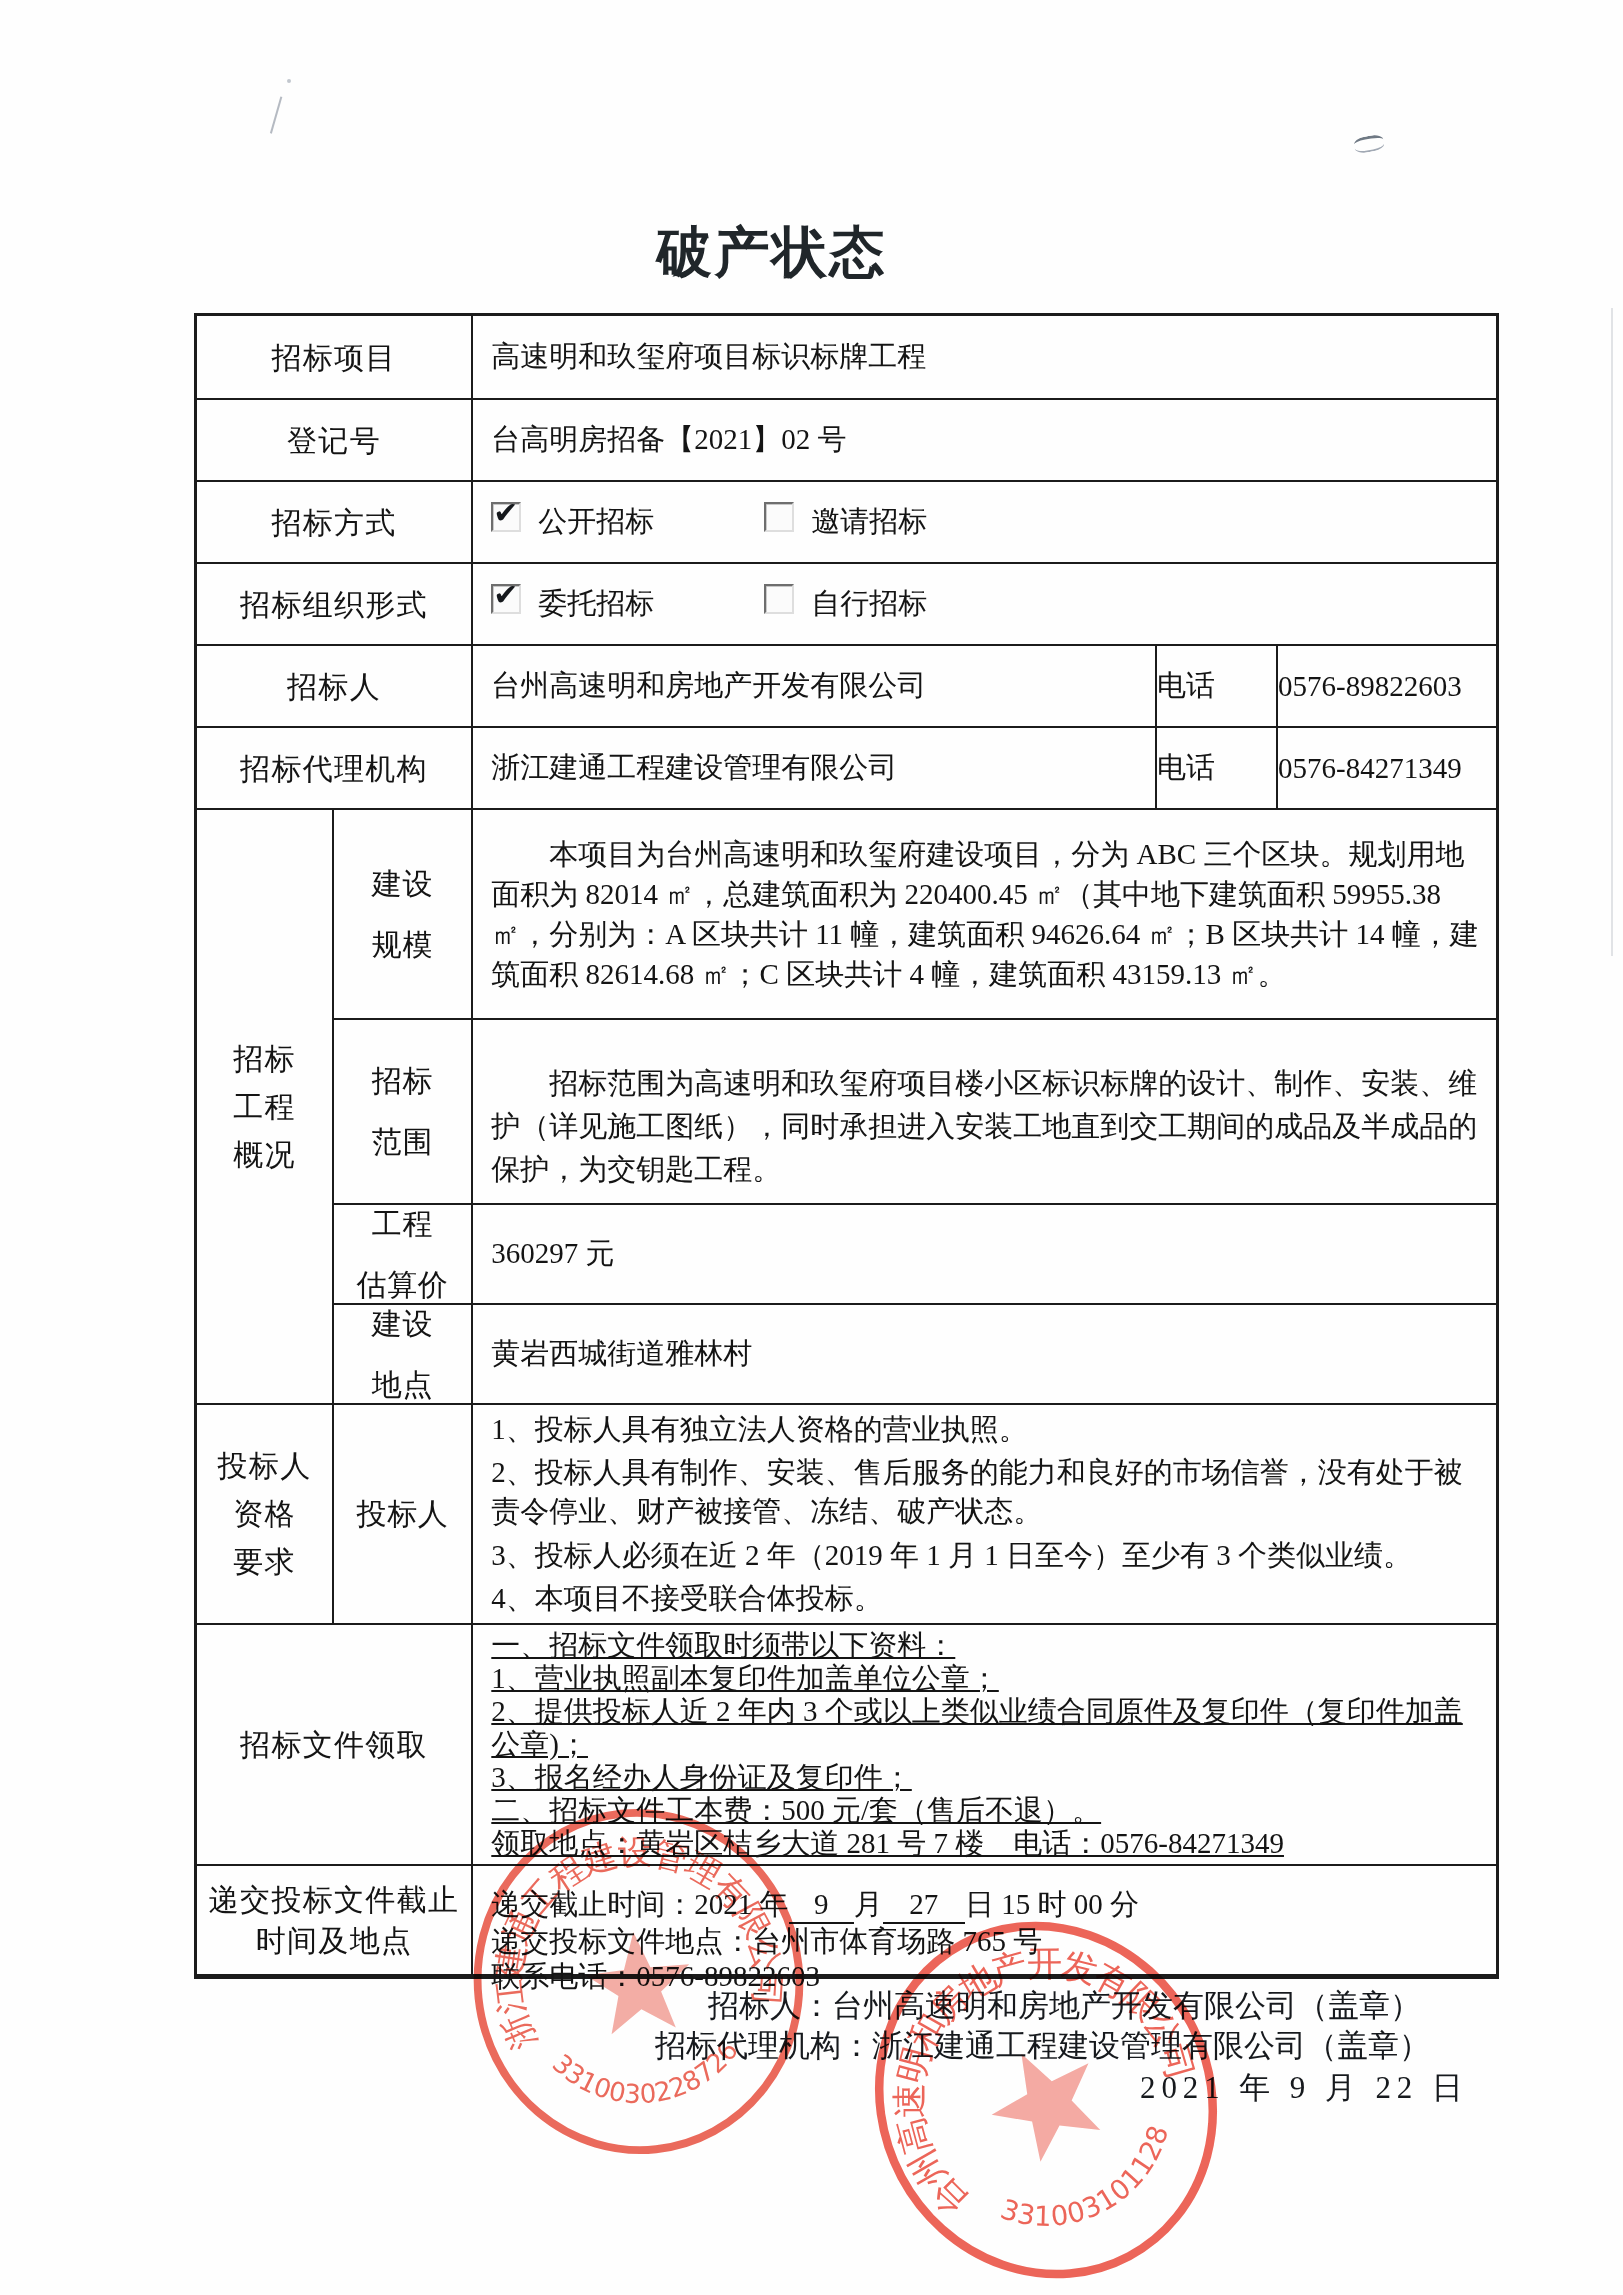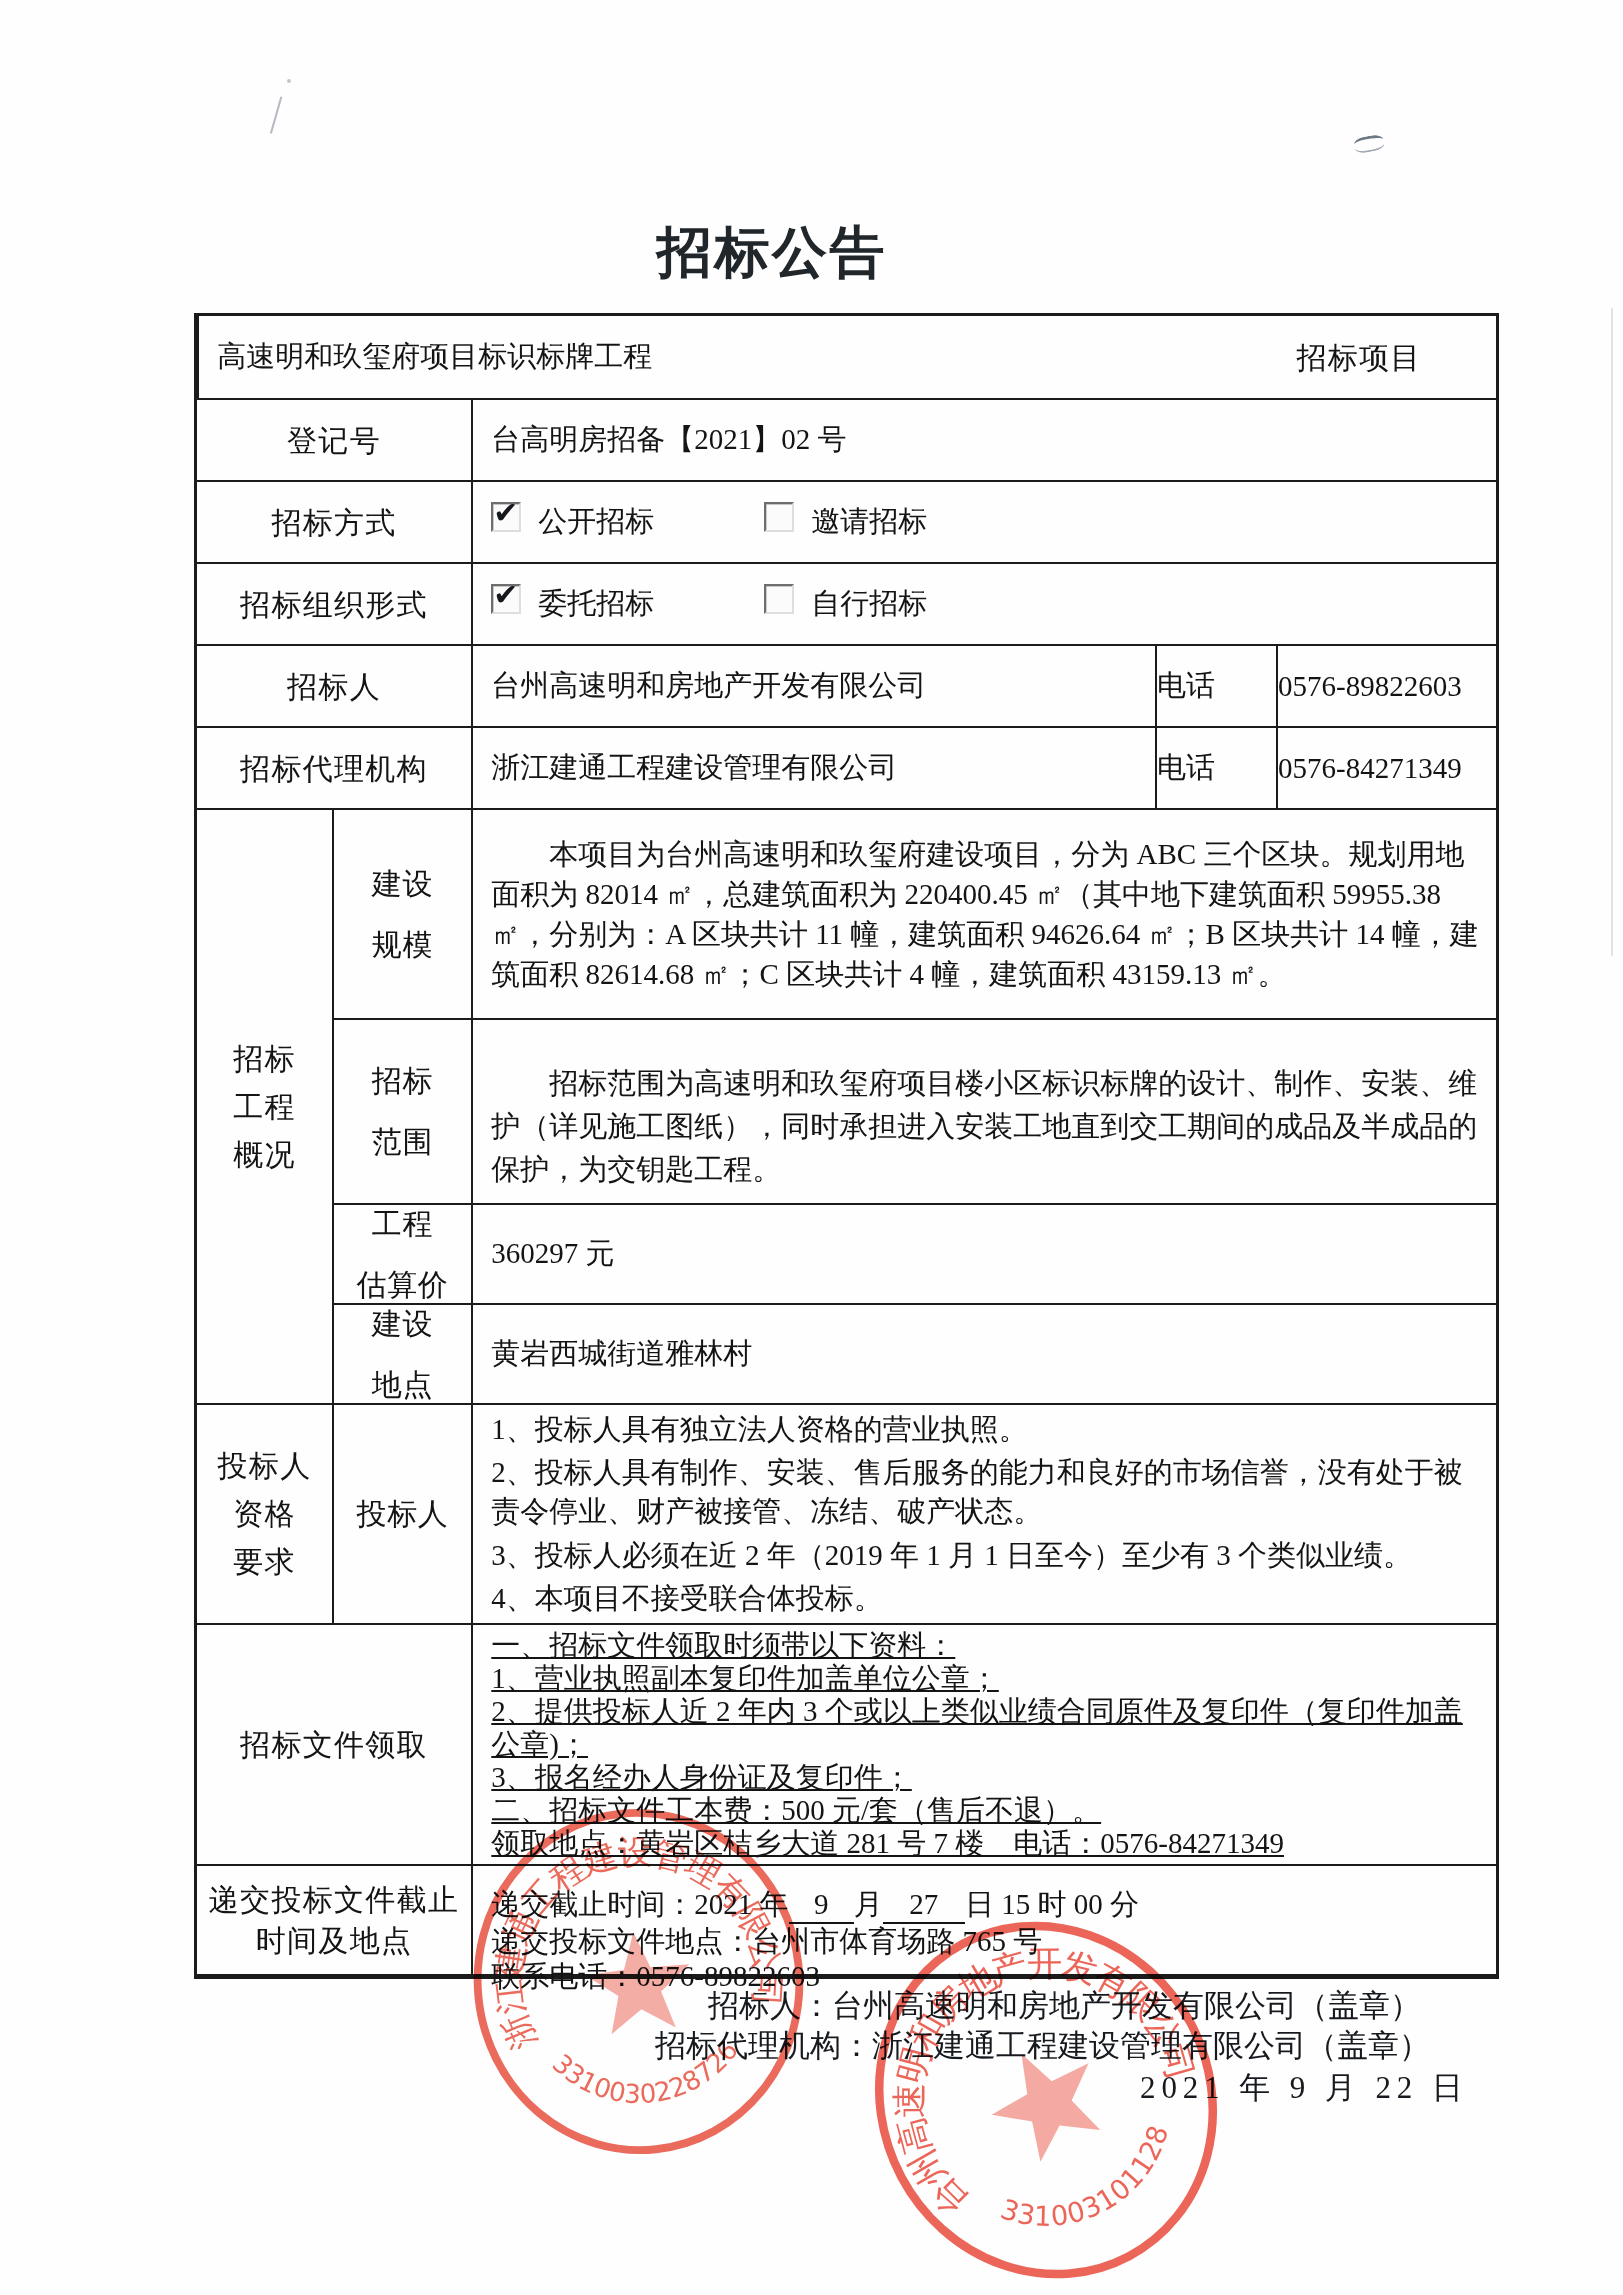--- a/index.html
+++ b/index.html
@@ -95,30 +95,30 @@
     border-top:3.3px solid #4c5866;border-bottom:2.6px solid #8b94a2;
     transform:rotate(-10deg);opacity:.8;border-radius:40%;
   }
   .edgeline{position:absolute;right:10.5px;top:308px;width:2px;height:648px;background:#c9ccd2;opacity:.55;}
 </style>
 </head>
 <body>
 
 <div class="page">
 
-  <div class="doc-title">招标公告</div>
+  <div class="doc-title">破产状态</div>
 
   <div class="ttable">
 
     <div class="row first" style="height:82px">
+      <div class="cell lab">
+          <span>招标项目</span>
+        </div>
       <div class="cell val">
           <span>高速明和玖玺府项目标识标牌工程</span>
-        </div>
-      <div class="cell lab">
-          <span>招标项目</span>
         </div>
     </div>
 
     <div class="row" style="height:82px">
       <div class="cell lab">
           <span>登记号</span>
         </div>
       <div class="cell val">
           <span>台高明房招备【2021】02 号</span>
         </div>

